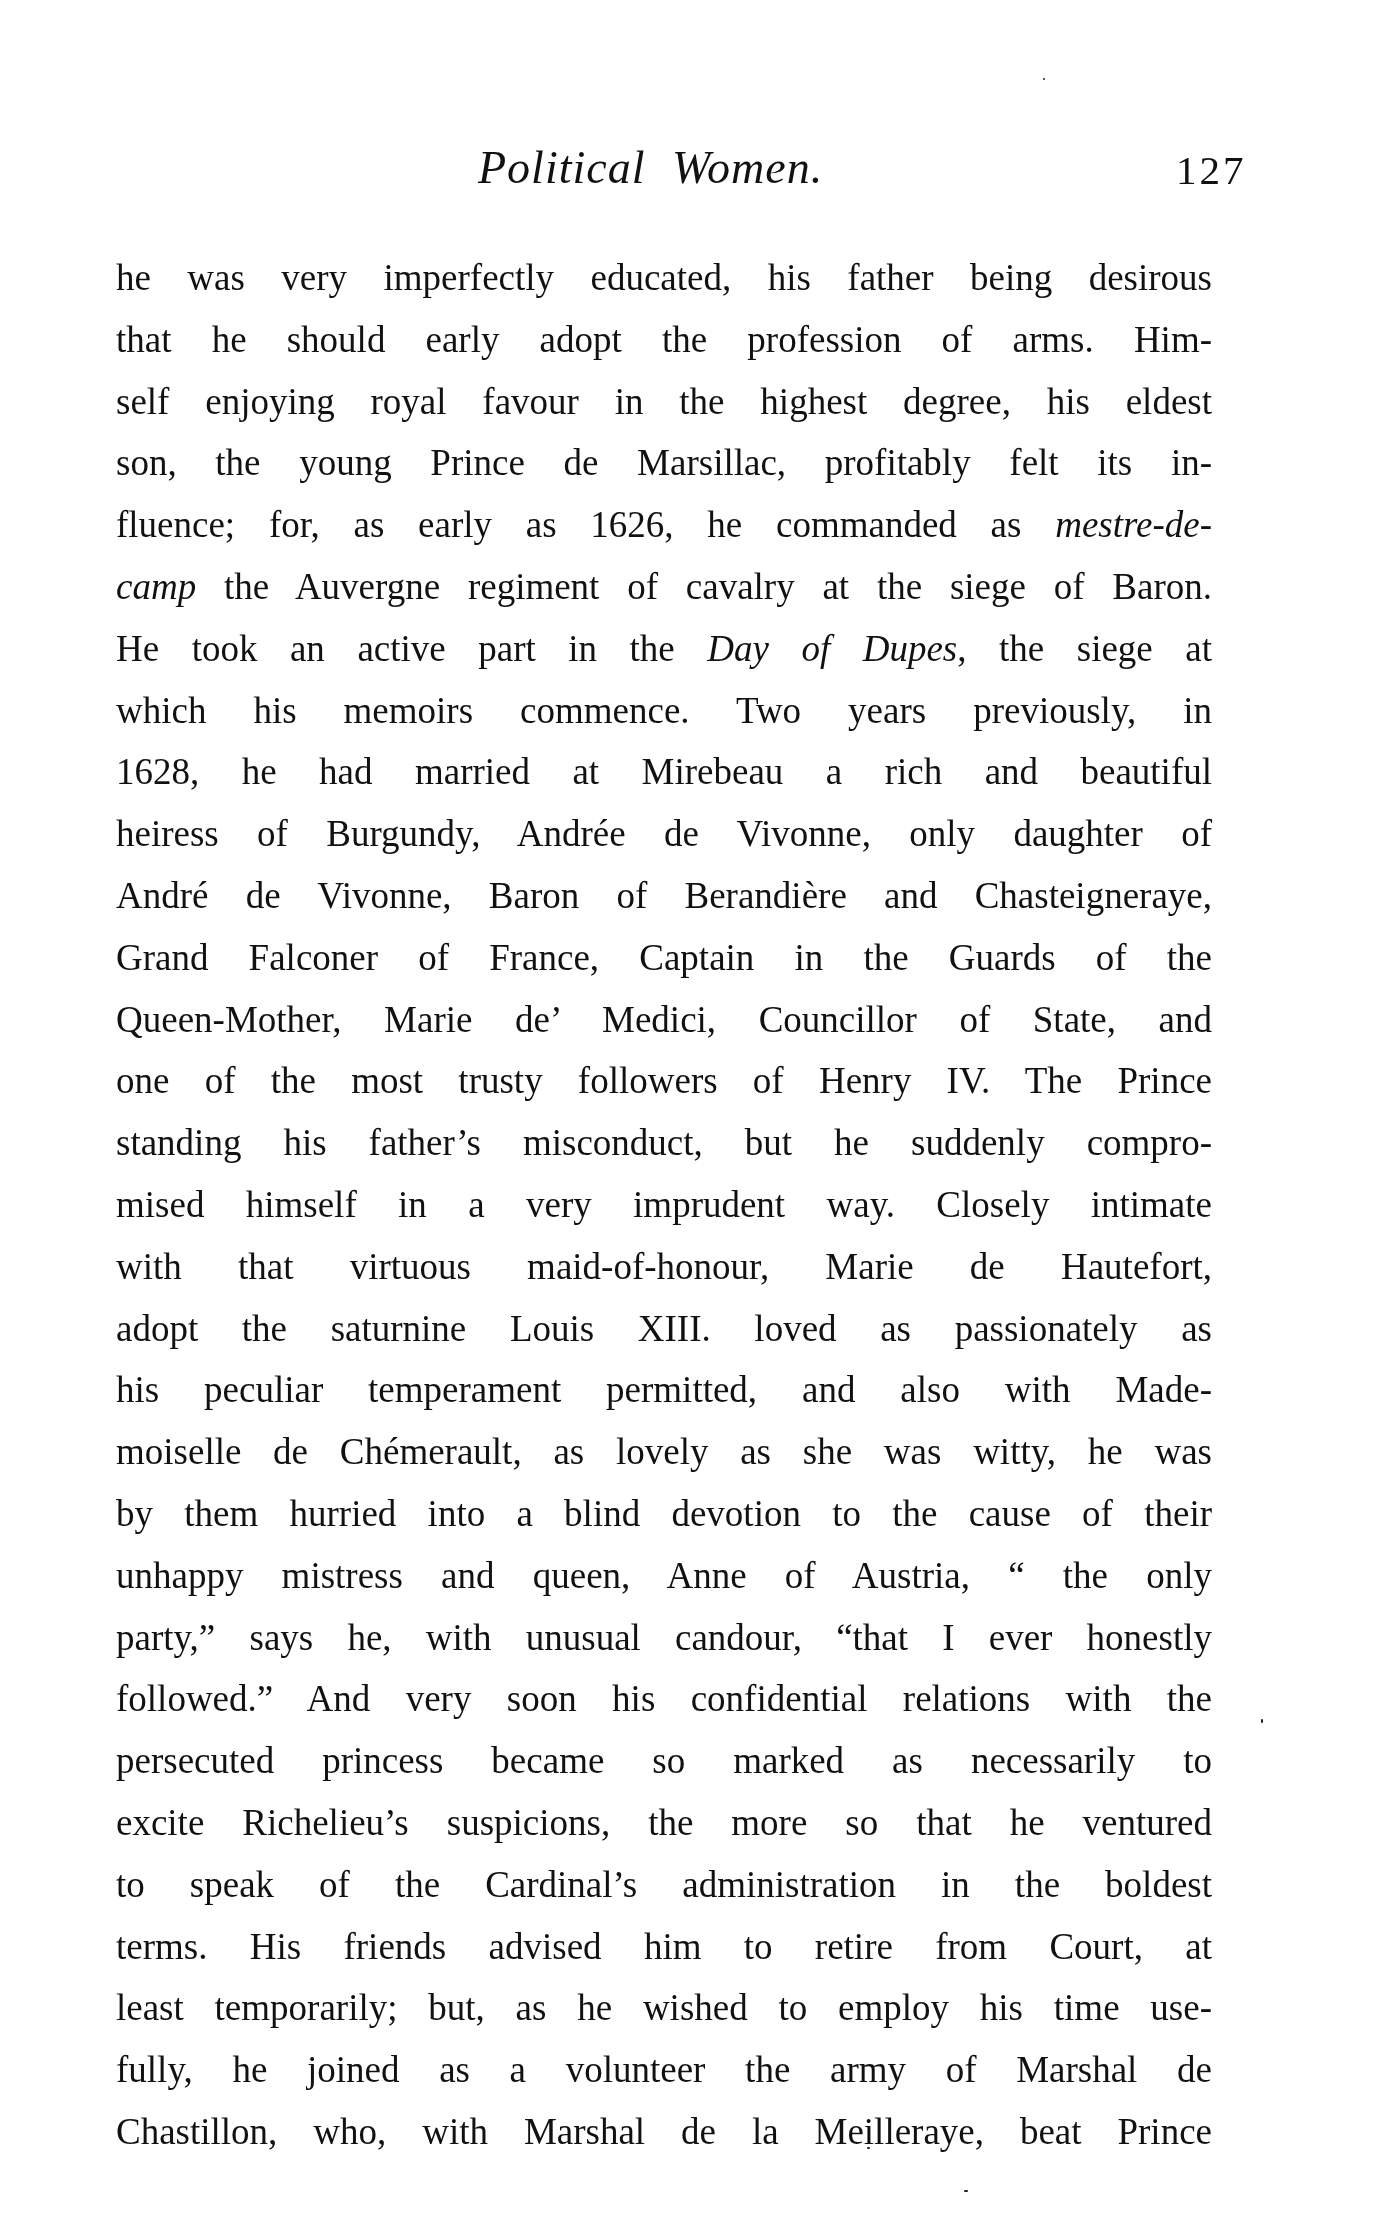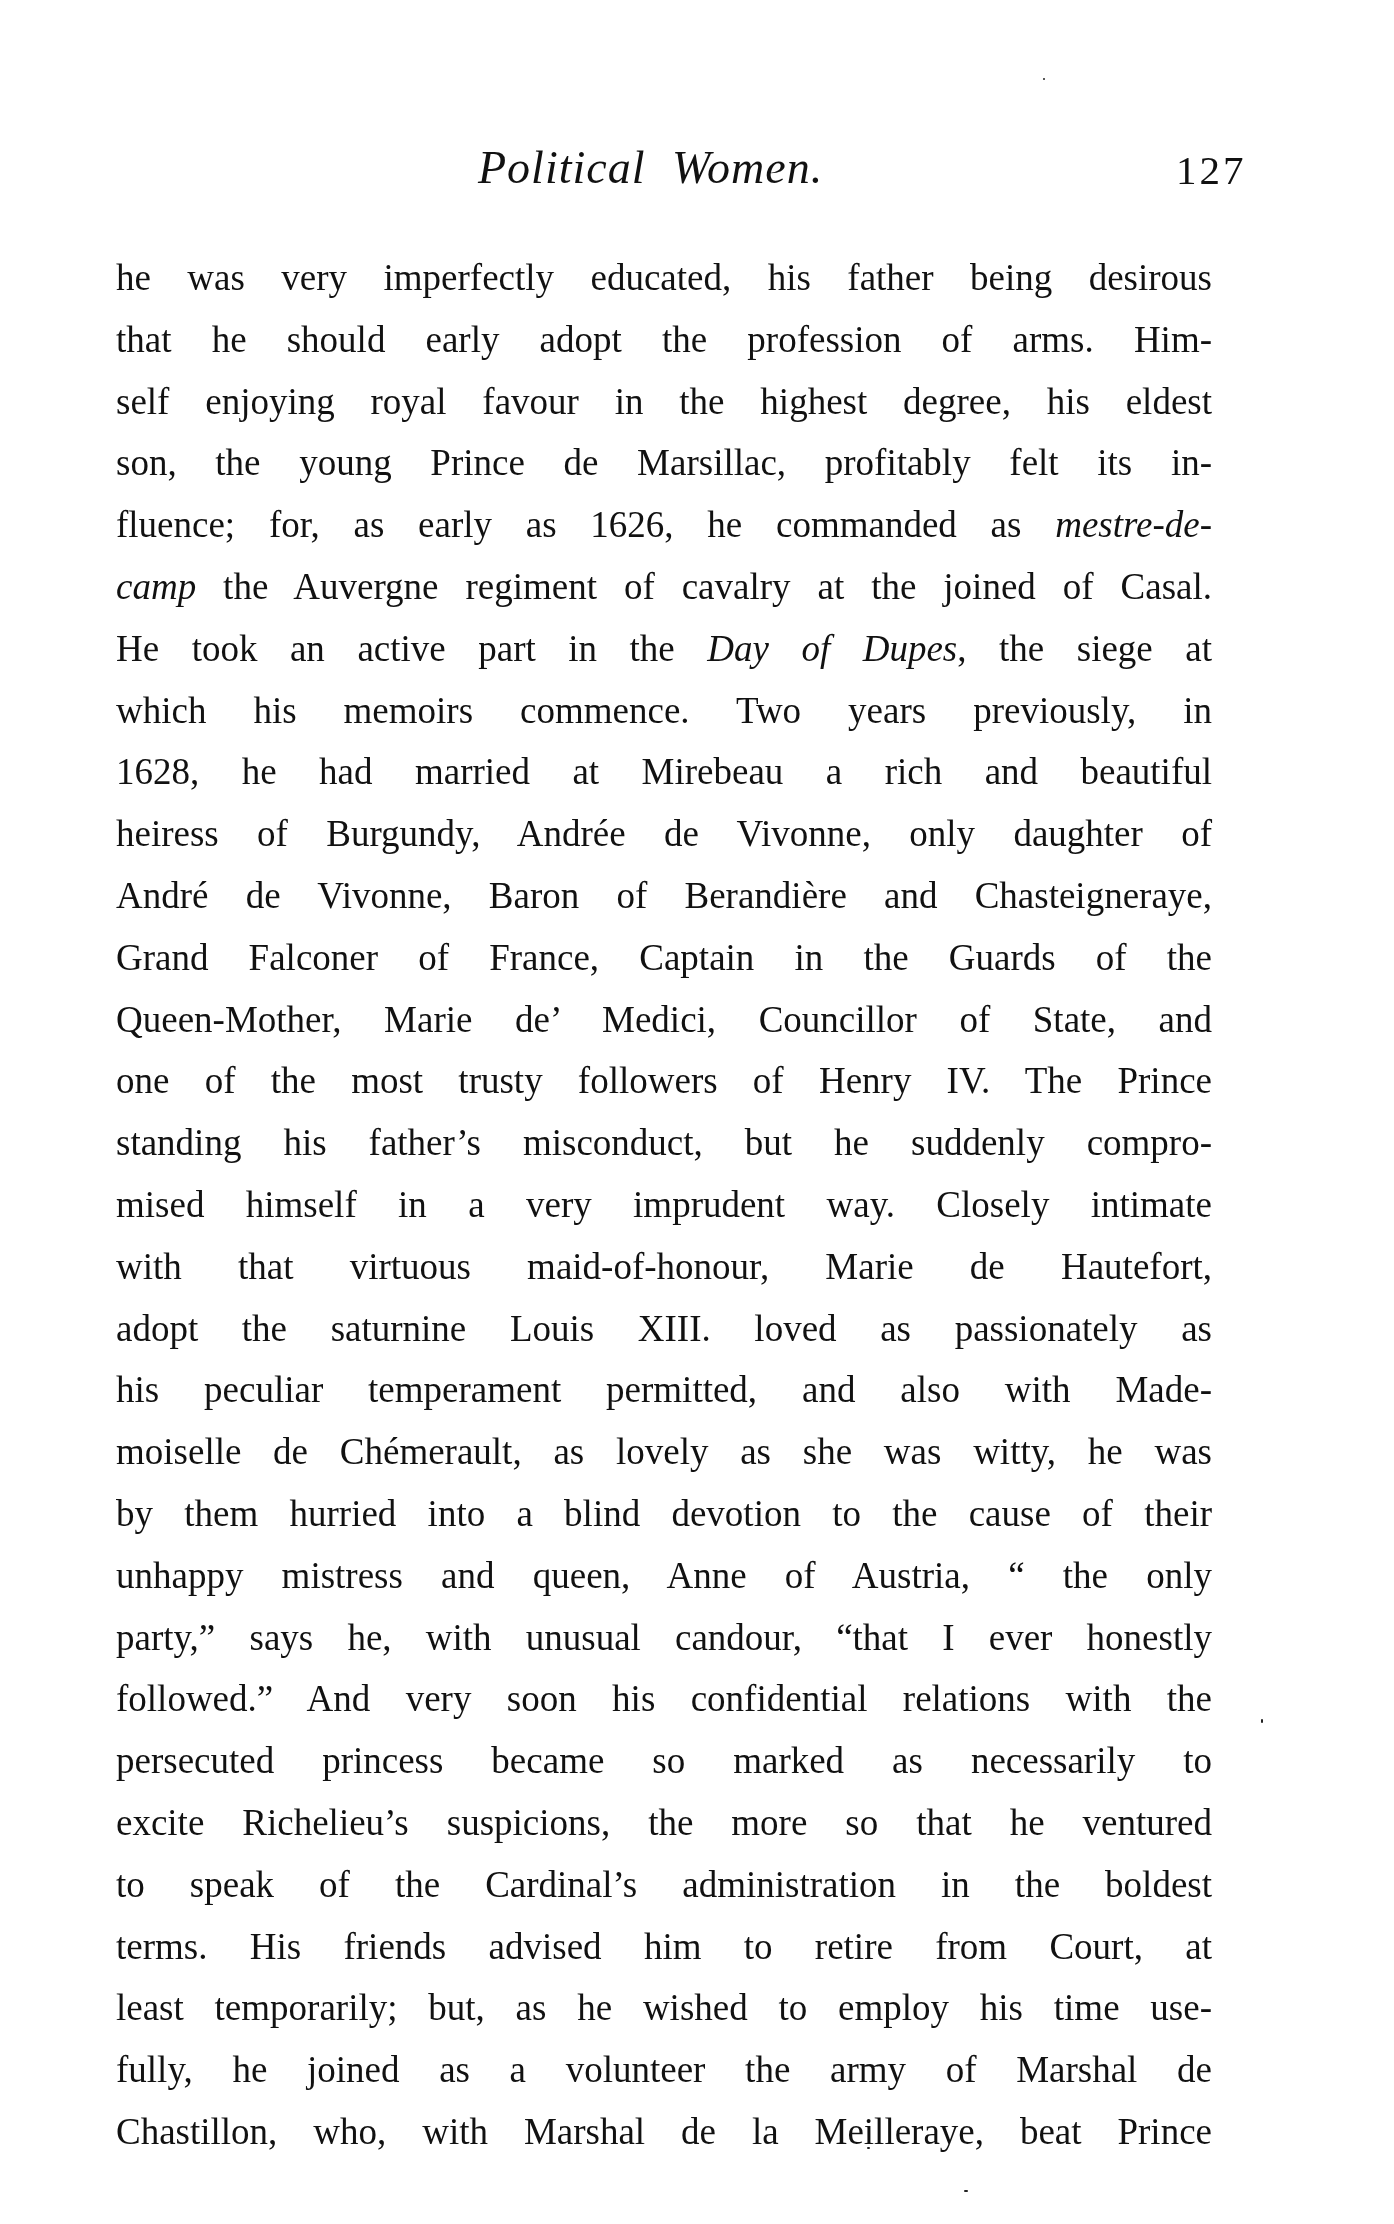--- a/index.html
+++ b/index.html
@@ -87,21 +87,21 @@
     <span class="running-title">Political Women.</span>
     <span class="page-number">127</span>
   </div>
 
   <div class="body-text" id="body-text">
       <div class="line"><span>he was very imperfectly educated, his father being desirous</span></div>
       <div class="line"><span>that he should early adopt the profession of arms.  Him-</span></div>
       <div class="line"><span>self enjoying royal favour in the highest degree, his eldest</span></div>
       <div class="line"><span>son, the young Prince de Marsillac, profitably felt its in-</span></div>
       <div class="line"><span>fluence; for, as early as 1626, he commanded as </span><span class="seg-italic">mestre-de-</span></div>
-      <div class="line"><span class="seg-italic">camp</span><span> the Auvergne regiment of cavalry at the joined of Casal.</span></div>
+      <div class="line"><span class="seg-italic">camp</span><span> the Auvergne regiment of cavalry at the siege of Baron.</span></div>
       <div class="line"><span>He took an active part in the </span><span class="seg-italic">Day of Dupes</span><span>, the siege at</span></div>
       <div class="line"><span>which his memoirs commence.  Two years previously, in</span></div>
       <div class="line"><span>1628, he had married at Mirebeau a rich and beautiful</span></div>
       <div class="line"><span>heiress of Burgundy, Andrée de Vivonne, only daughter of</span></div>
       <div class="line"><span>André de Vivonne, Baron of Berandière and Chasteigneraye,</span></div>
       <div class="line"><span>Grand Falconer of France, Captain in the Guards of the</span></div>
       <div class="line"><span>Queen-Mother, Marie de’ Medici, Councillor of State, and</span></div>
       <div class="line"><span>one of the most trusty followers of Henry IV.  The Prince</span></div>
       <div class="line"><span>standing his father’s misconduct, but he suddenly compro-</span></div>
       <div class="line"><span>mised himself in a very imprudent way.  Closely intimate</span></div>

